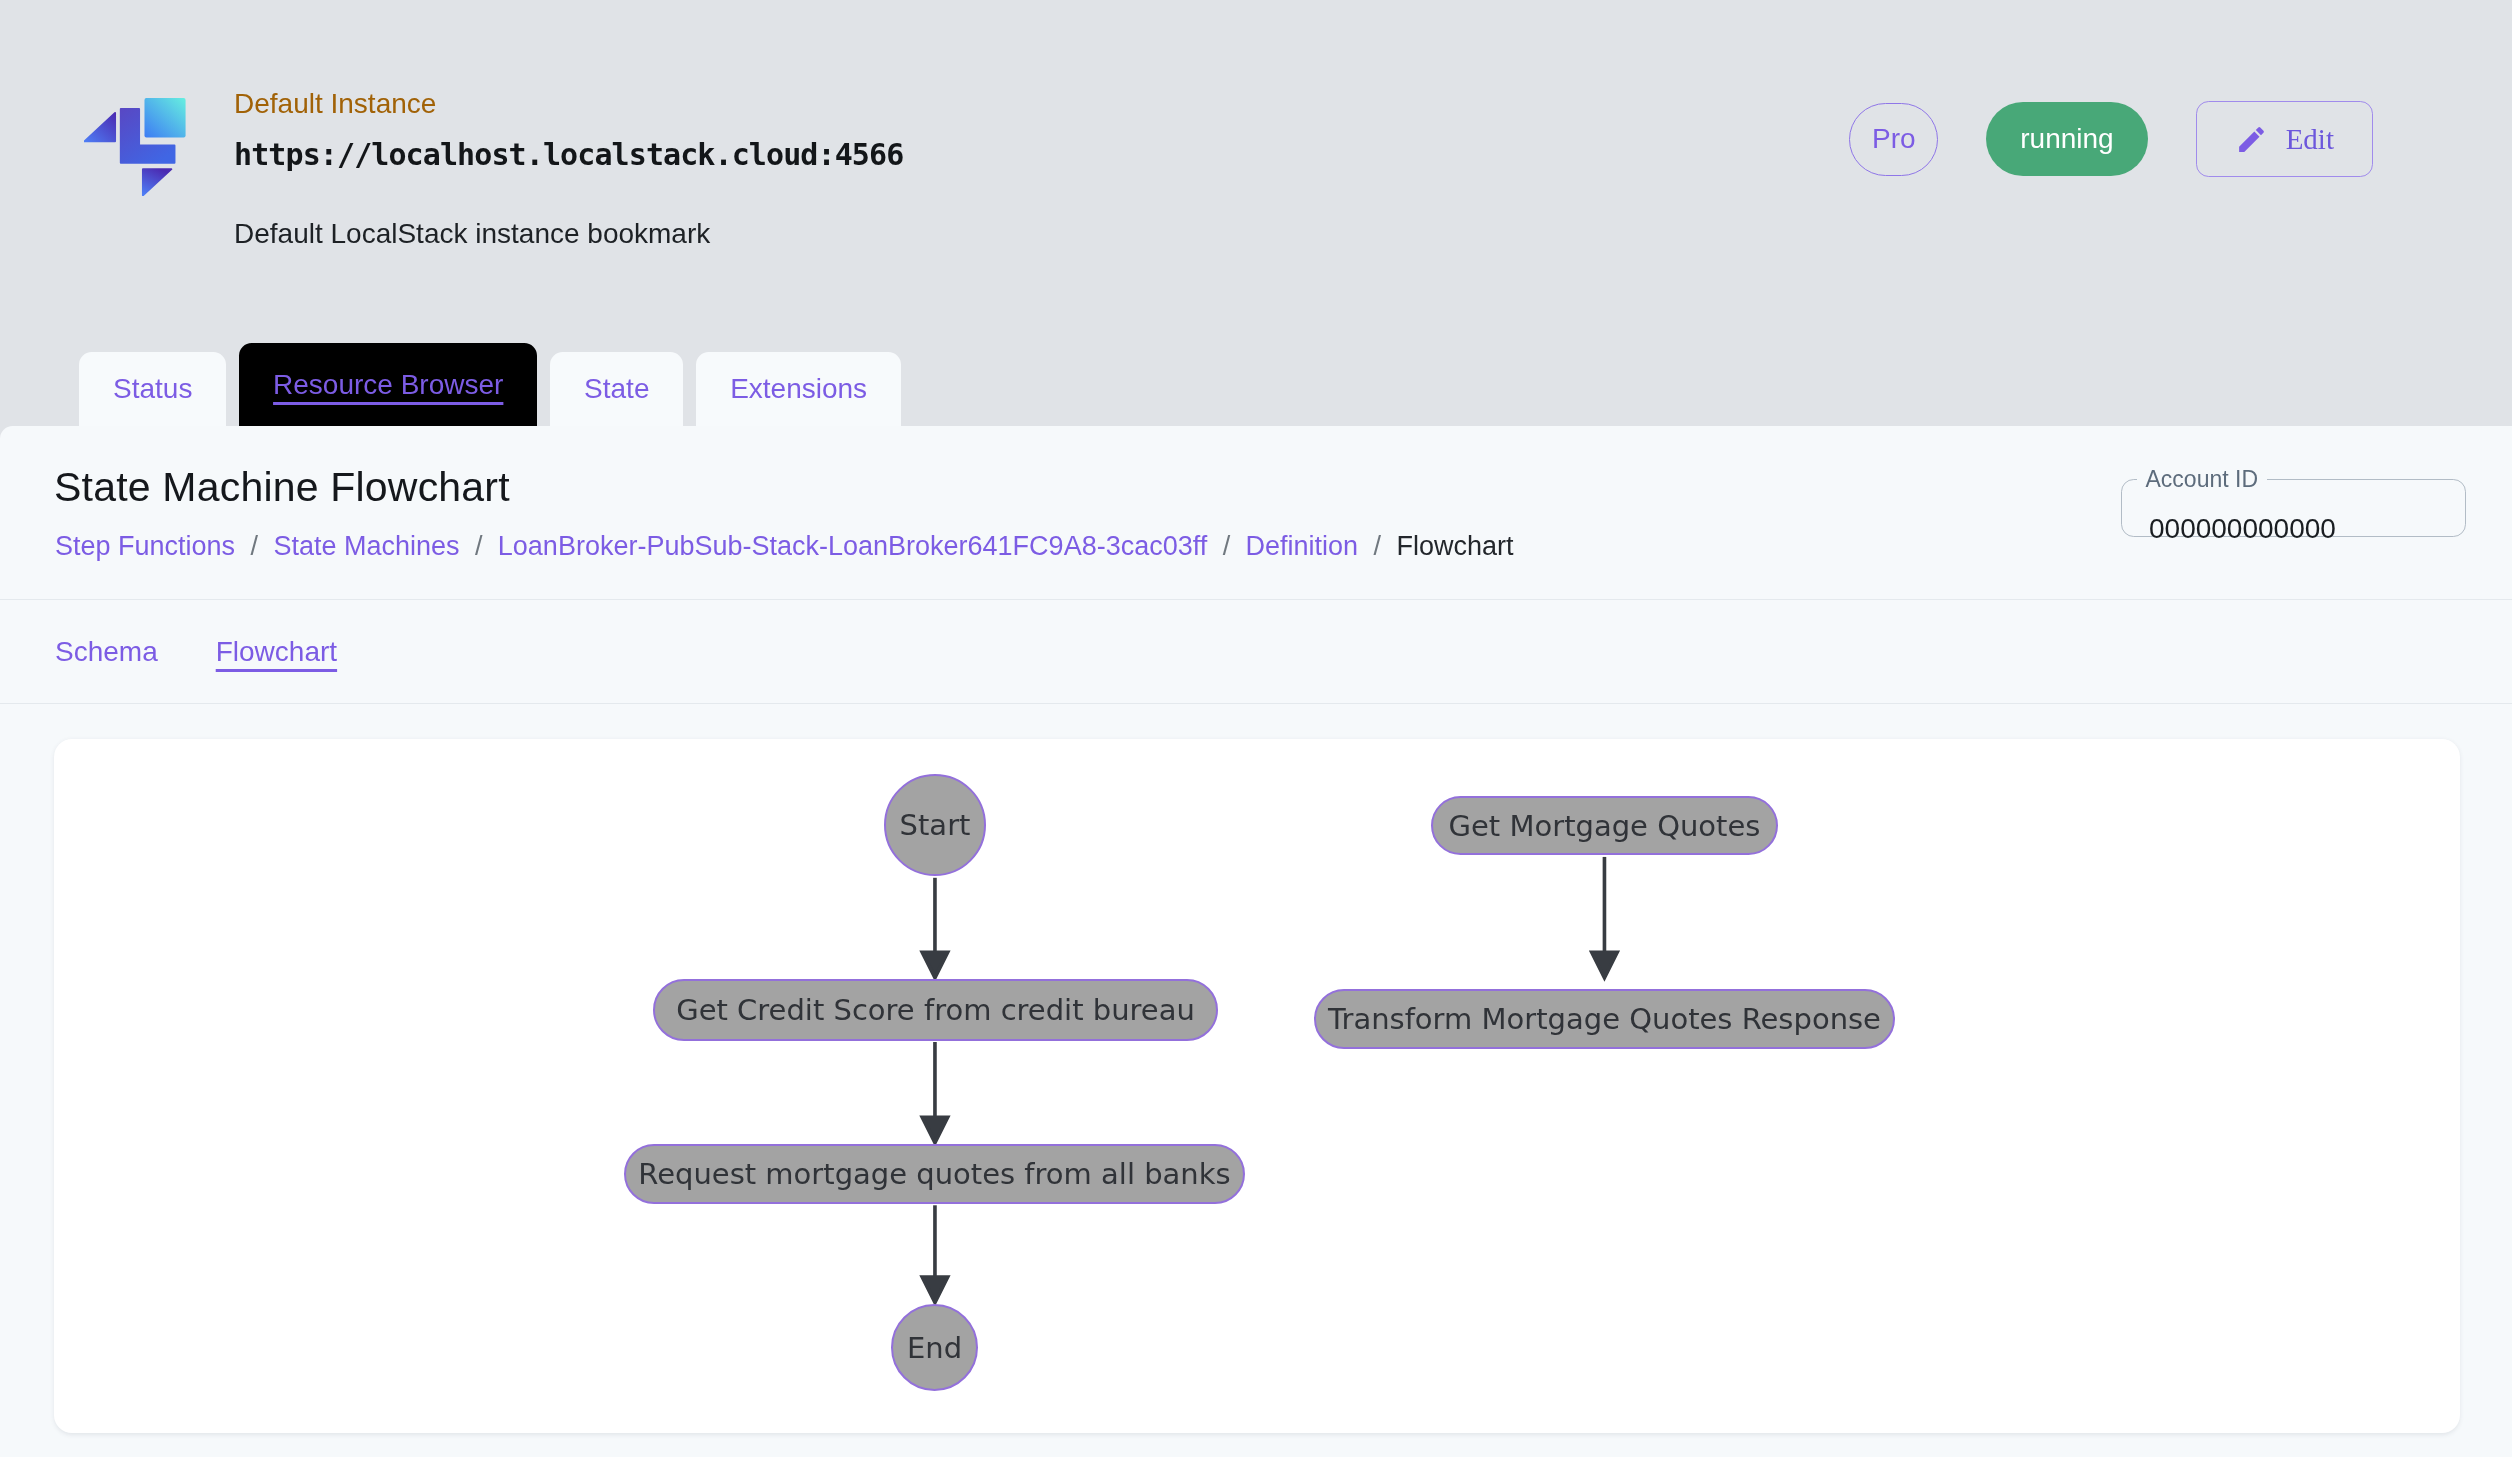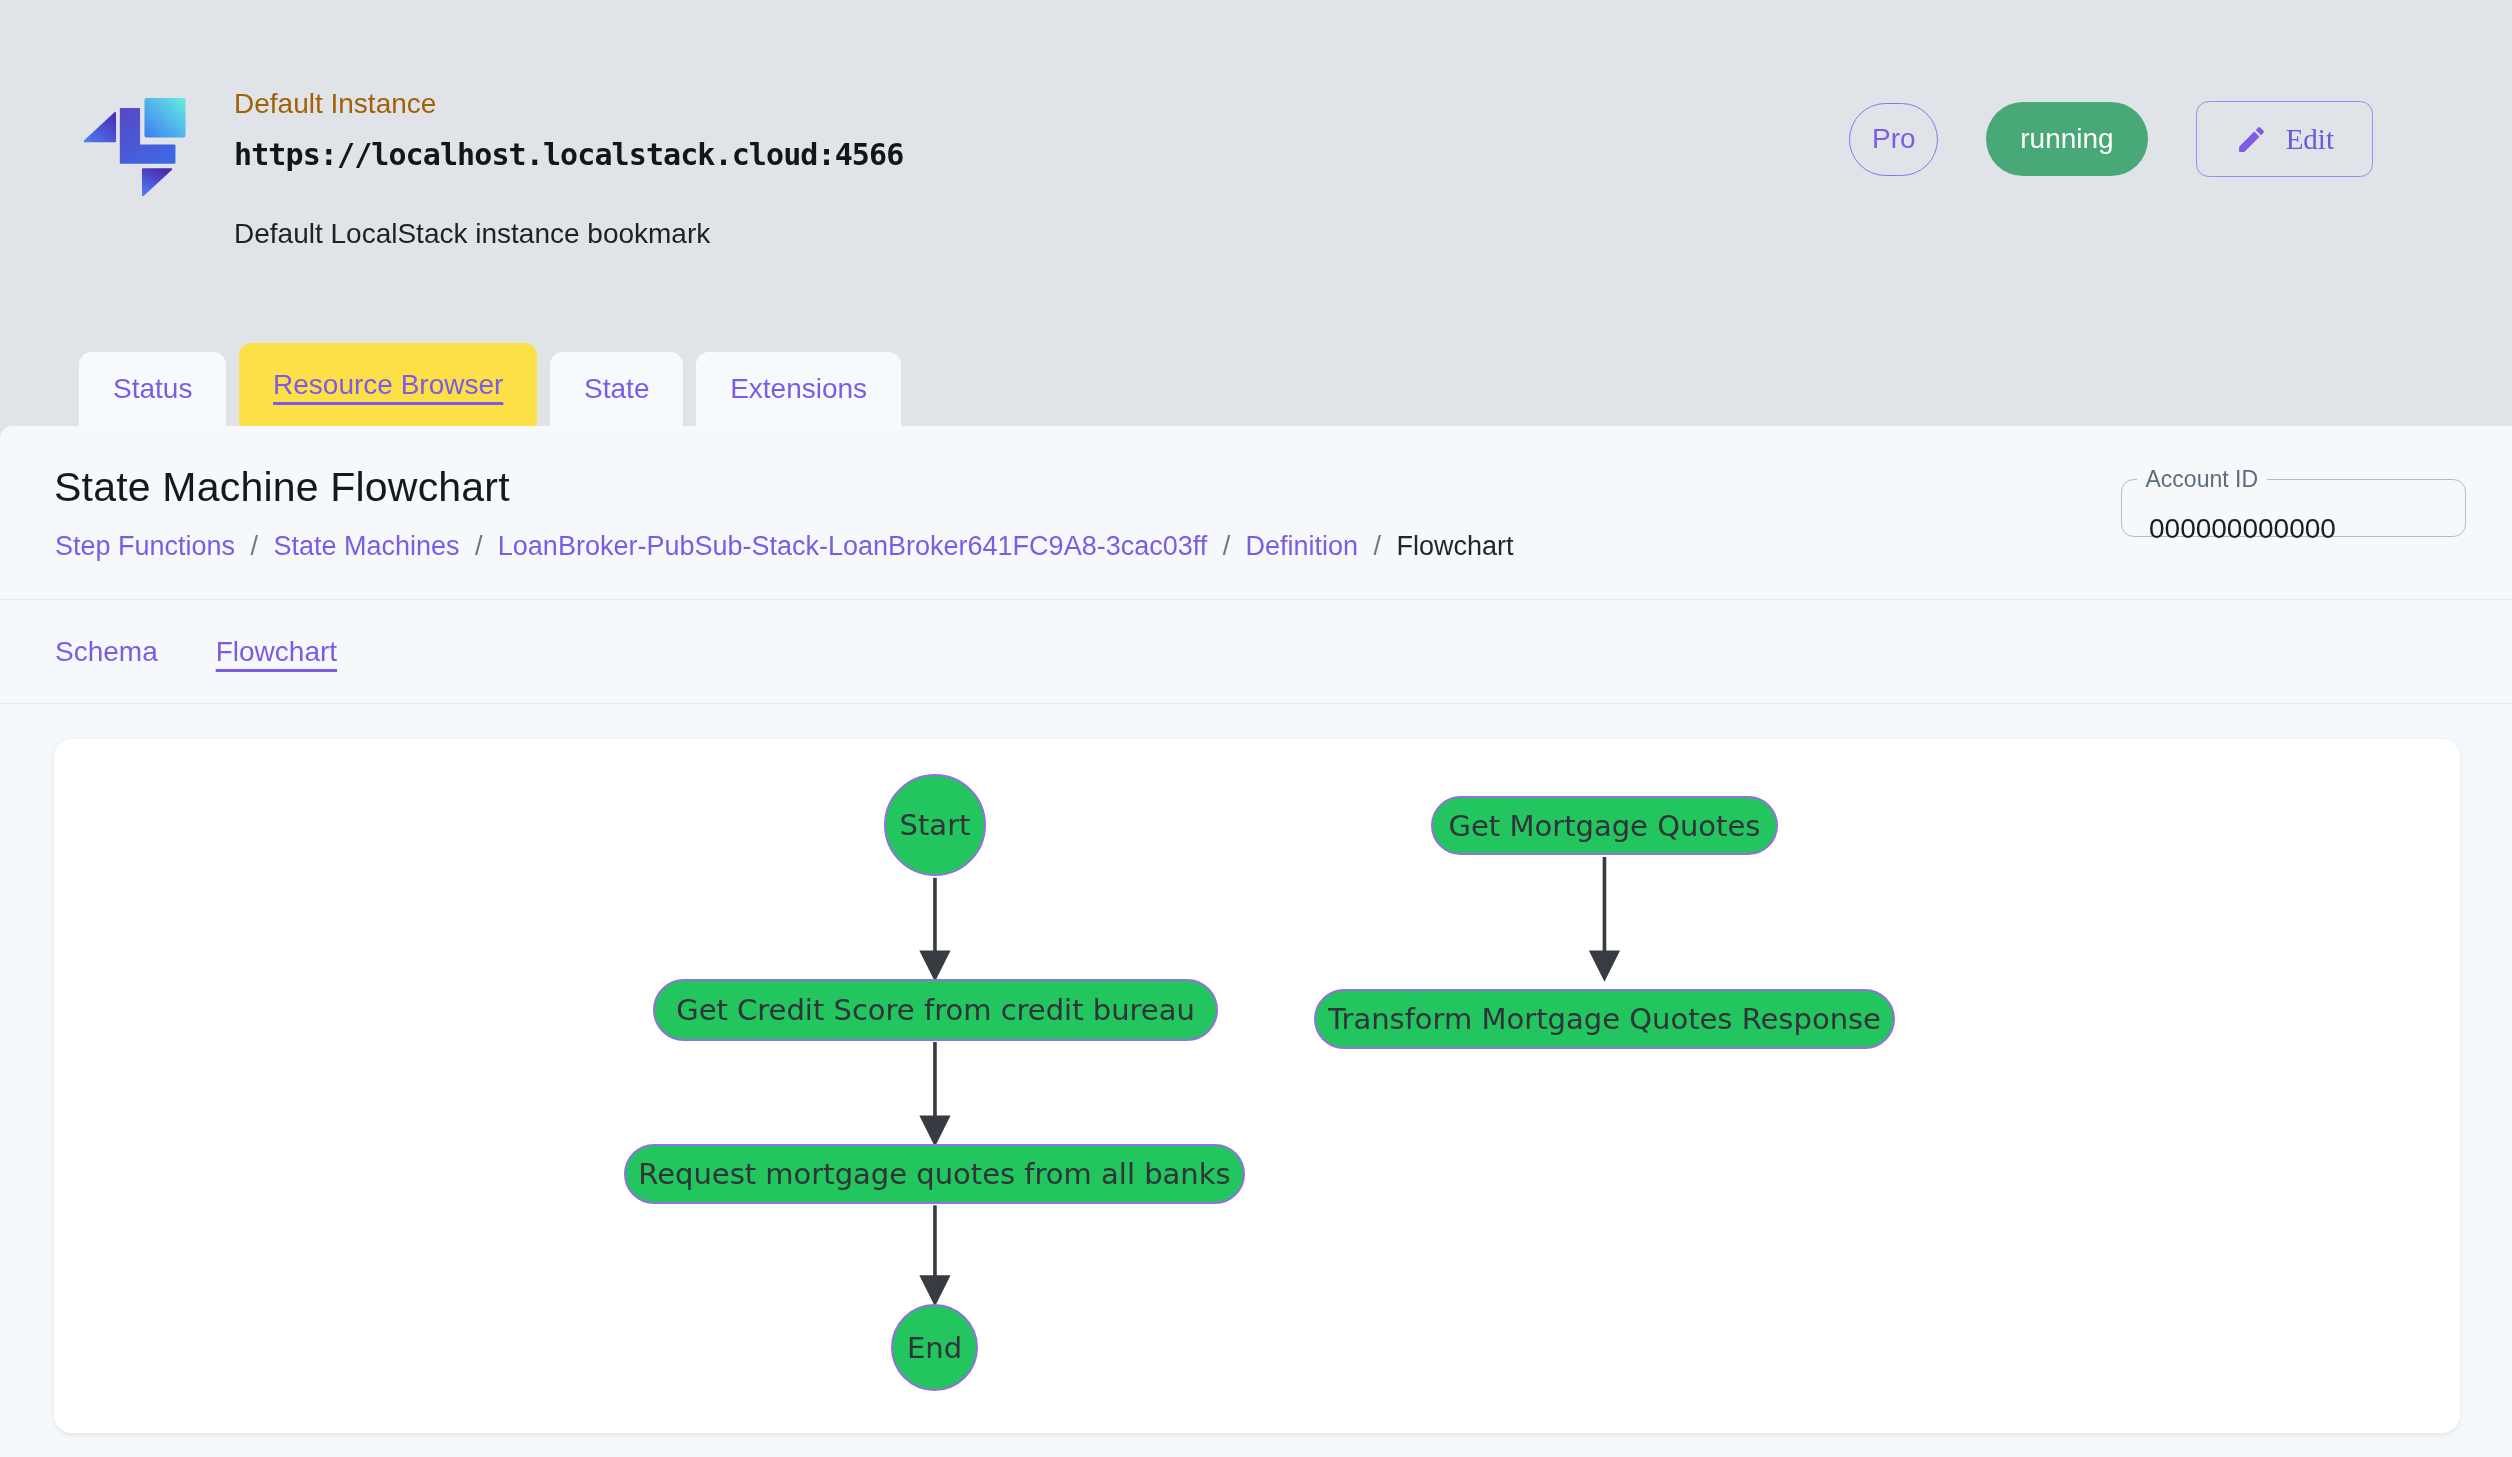--- a/index.html
+++ b/index.html
@@ -34,21 +34,21 @@
               color: #6C57DC; font-size: 29px;
               display: flex; align-items: center; gap: 18px; cursor: pointer;
               font-family: Liberation Serif, serif; }
   .btn-edit svg { width: 33px; height: 33px; }
 
   
   .tabs { position: absolute; left: 79px; top: 343px; height: 83px;
           display: flex; align-items: flex-end; gap: 12.7px; }
   .tab { background: #F7FAFC; border-radius: 12.7px 12.7px 0 0; height: 74px; padding: 0 34px;
          display: flex; align-items: center; color: #7C5CE4; font-size: 28px; cursor: pointer; }
-  .tab.active { height: 83px; background: #fde047;
+  .tab.active { height: 83px; background: #000000;
                 text-decoration: underline; text-underline-offset: 8.2px; text-decoration-thickness: 2.7px; }
 
   
   .panel { position: absolute; left: 0; top: 426px; width: 2512px; height: 1031px;
            background: #F6F9FB; border-radius: 12.7px 0 0 0; }
 
   .title-section { position: absolute; left: 0; top: 0; width: 100%; height: 174px;
                    border-bottom: 1.8px solid #E4E9ED; }
   .page-title { position: absolute; left: 54px; top: 38px; font-size: 41px; font-weight: 500;
                 color: #15181c; letter-spacing: 0.2px; }
@@ -77,21 +77,21 @@
   .subtab { color: #7C5CE4; font-size: 28px; cursor: pointer; }
   .subtab.active { text-decoration: underline; text-underline-offset: 8.2px; text-decoration-thickness: 2.7px; }
 
   
   .card { position: absolute; left: 54px; top: 313px; width: 2406px; height: 694px;
           background: #ffffff; border-radius: 18px;
           box-shadow: 0 1.8px 4.5px rgba(60, 70, 90, 0.10); }
   .edges { position: absolute; left: 0; top: 0; pointer-events: none; }
 
   .node { position: absolute; display: flex; align-items: center; justify-content: center;
-          background: #22c55e; border: 2.7px solid #9370DB; color: #303338;
+          background: #a3a3a3; border: 2.7px solid #9370DB; color: #303338;
           font-family: "DejaVu Sans", sans-serif; font-size: 29px; white-space: nowrap; }
   .node.circle { border-radius: 50%; }
   .node.stadium { border-radius: 36px; }
 
   .n-start     { left: 830px;  top: 35px;  width: 102px; height: 102px; }
   .n-credit    { left: 599px;  top: 240px; width: 565px; height: 62px; }
   .n-request   { left: 570px;  top: 405px; width: 621px; height: 60px; }
   .n-end       { left: 837px;  top: 565px; width: 87px;  height: 87px; }
   .n-gmq       { left: 1377px; top: 57px;  width: 347px; height: 59px; }
   .n-transform { left: 1260px; top: 250px; width: 581px; height: 60px; }

